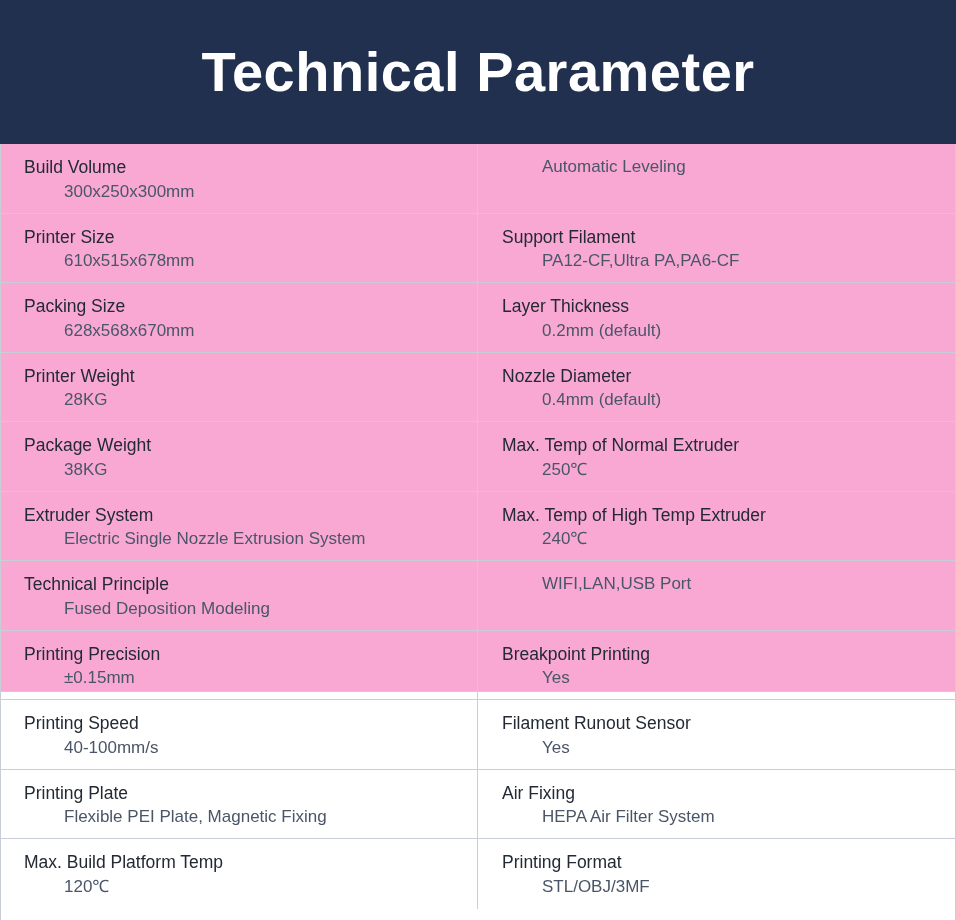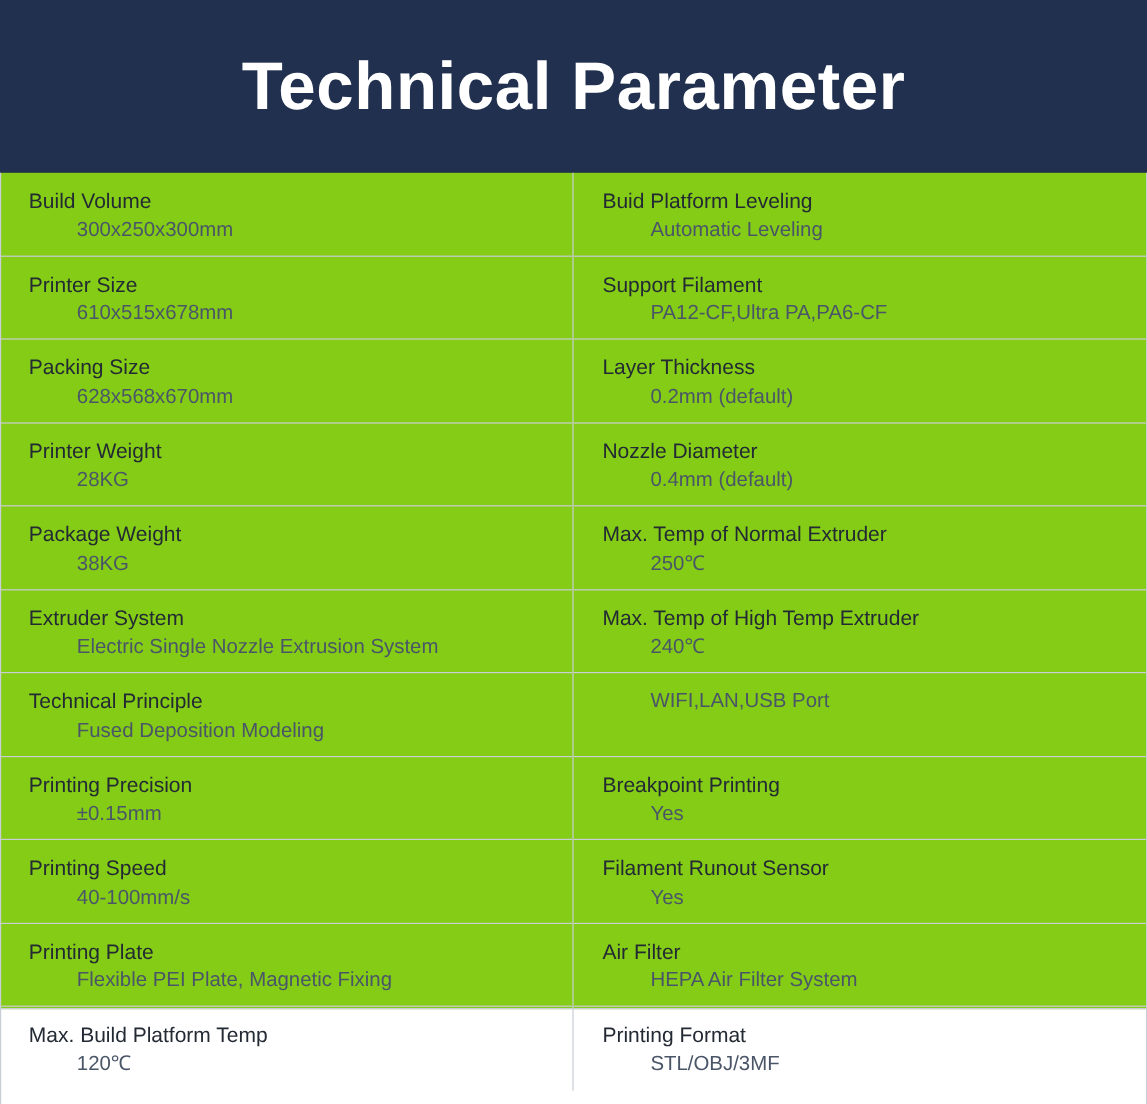--- a/index.html
+++ b/index.html
@@ -8,23 +8,23 @@
   }
   body {
     width: 956px;
     height: 920px;
     background: #ffffff;
     font-family: "Liberation Sans", sans-serif;
     overflow: hidden;
   }
   .page {
     width: 956px;
-    height: 841px;
+    height: 692px;
     position: relative;
-    background: #84cc16;
+    background: #f9a8d4;
     box-sizing: border-box;
   }
   .header {
     height: 144px;
     background: #21304e;
     display: flex;
     align-items: center;
     justify-content: center;
     box-sizing: border-box;
   }
@@ -155,21 +155,20 @@
         <div class="spec-value">Flexible PEI Plate, Magnetic Fixing</div>
       </div>
       <div class="spec-row">
         <div class="spec-label">Max. Build Platform Temp</div>
         <div class="spec-value">120℃</div>
       </div>
     </div>
 
     <div class="spec-col right">
       <div class="spec-row">
-        <div class="spec-label">Buid Platform Leveling</div>
         <div class="spec-value">Automatic Leveling</div>
       </div>
       <div class="spec-row">
         <div class="spec-label">Support Filament</div>
         <div class="spec-value">PA12-CF,Ultra PA,PA6-CF</div>
       </div>
       <div class="spec-row">
         <div class="spec-label">Layer Thickness</div>
         <div class="spec-value">0.2mm (default)</div>
       </div>
@@ -190,21 +189,21 @@
       </div>
       <div class="spec-row">
         <div class="spec-label">Breakpoint Printing</div>
         <div class="spec-value">Yes</div>
       </div>
       <div class="spec-row">
         <div class="spec-label">Filament Runout Sensor</div>
         <div class="spec-value">Yes</div>
       </div>
       <div class="spec-row">
-        <div class="spec-label">Air Filter</div>
+        <div class="spec-label">Air Fixing</div>
         <div class="spec-value">HEPA Air Filter System</div>
       </div>
       <div class="spec-row">
         <div class="spec-label">Printing Format</div>
         <div class="spec-value">STL/OBJ/3MF</div>
       </div>
     </div>
 
   </div>
 

